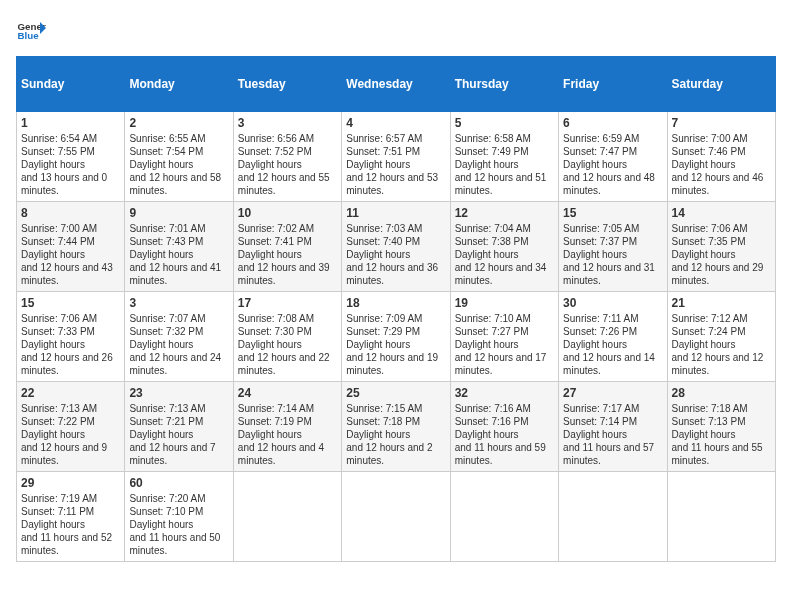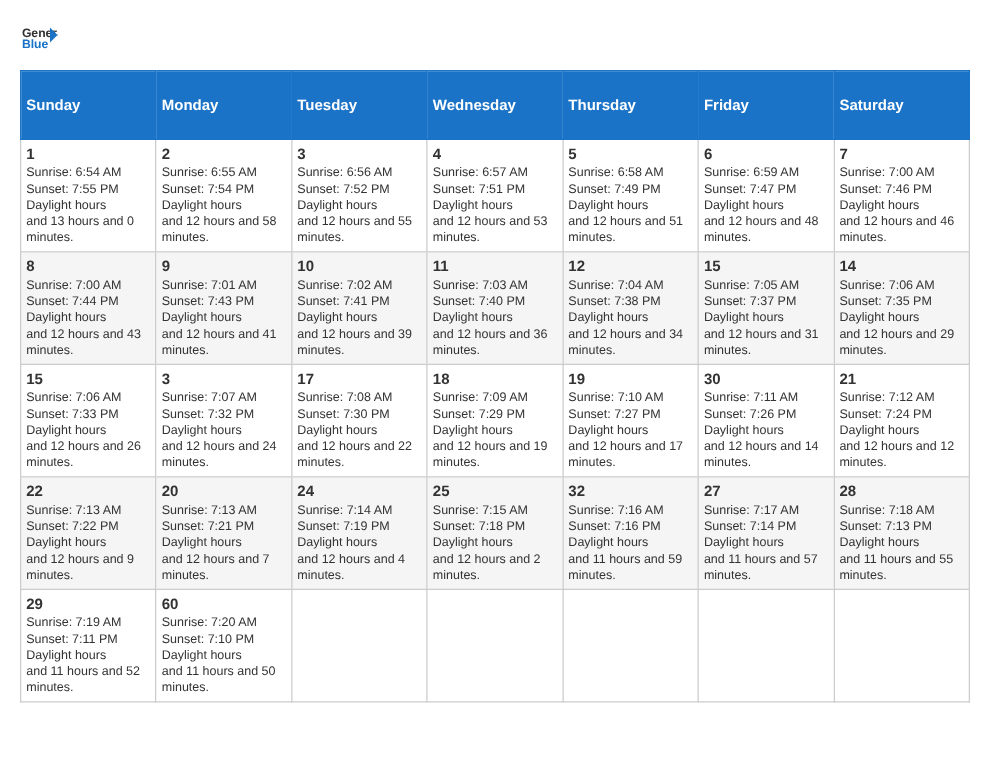--- a/index.html
+++ b/index.html
@@ -314,21 +314,21 @@
           <td>
         <span class="day-num">22</span>
         <div class="day-info">
           Sunrise: 7:13 AM<br>
           Sunset: 7:22 PM<br>
           Daylight hours<br>
           and 12 hours and 9 minutes.
         </div>
       </td>
           <td>
-        <span class="day-num">20</span>
+        <span class="day-num">23</span>
         <div class="day-info">
           Sunrise: 7:13 AM<br>
           Sunset: 7:21 PM<br>
           Daylight hours<br>
           and 12 hours and 7 minutes.
         </div>
       </td>
           <td>
         <span class="day-num">24</span>
         <div class="day-info">

